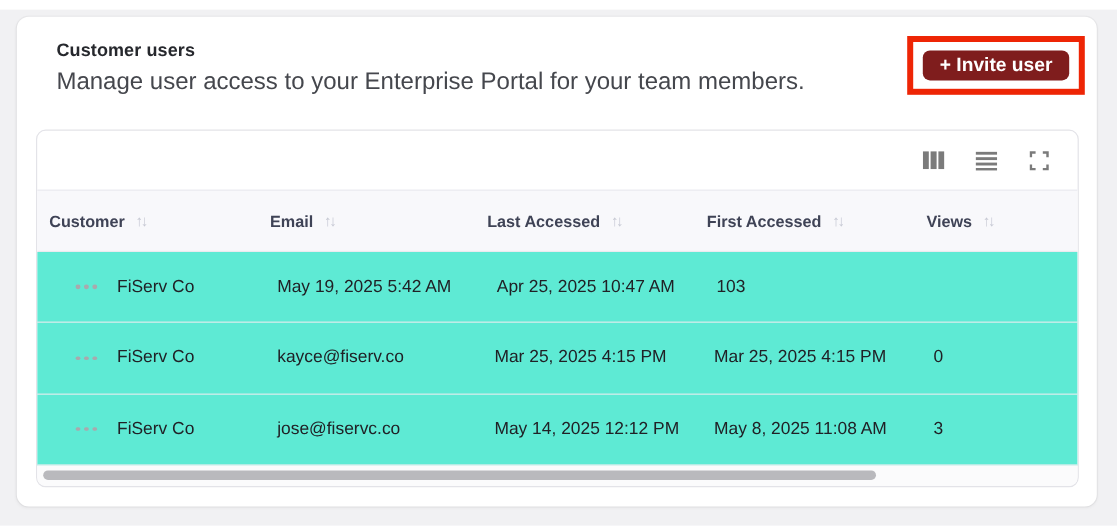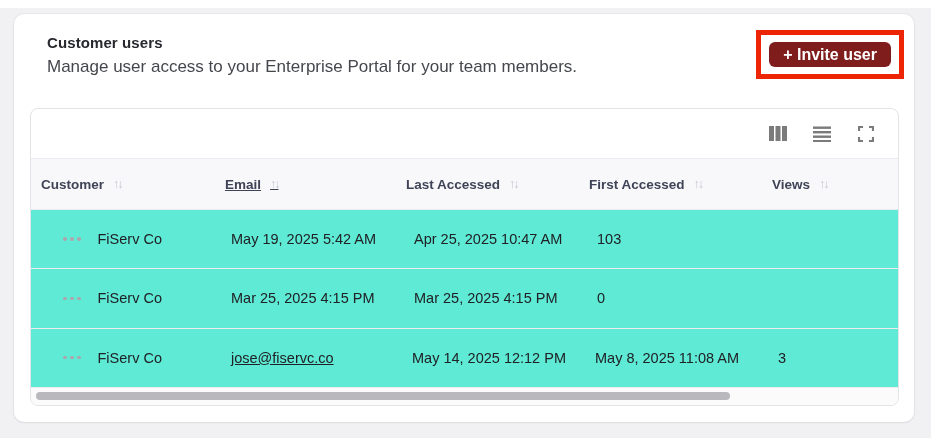--- a/index.html
+++ b/index.html
@@ -19,21 +19,21 @@
     background: #ffffff;
     border-radius: 10px;
     box-shadow: 0 0 0 1px rgba(0,0,0,0.035), 0 1px 3px rgba(0,0,0,0.05);
   }
 
   .card-header {
     display: flex; justify-content: space-between; align-items: flex-start;
     padding: 17px 10px 0 33px;
   }
   .card-title { margin: 3px 0 6px; font-size: 15px; font-weight: 700; color: #26282d; letter-spacing: 0.1px; }
-  .card-subtitle { margin: 0; font-size: 17px; color: #45474d; }
+  .card-subtitle { margin: 0; font-size: 20px; color: #45474d; }
 
   .annotation-box {
     border: 5px solid #ee2505;
     padding: 7px 8px;
     margin-top: -1px;
     background: #ffffff;
   }
   .invite-btn {
     display: block;
     background: #7f1d1d; color: #ffffff;
@@ -75,21 +75,21 @@
   }
   .th {
     display: flex; align-items: center; gap: 9px;
     padding-left: 10px;
     font-size: 13.5px; font-weight: 700; color: #3f4356;
     cursor: pointer;
   }
   .sort-glyph { color: #c7c9d4; font-size: 12.5px; font-weight: 400; letter-spacing: -2px; padding-right: 2px; }
 
   .c1 { width: 184px; }
-  .c2 { width: 181px; text-decoration: underline; }
+  .c2 { width: 181px; }
   .c3 { width: 183px; }
   .c4 { width: 183px; }
   .c5 { flex: 1; }
 
   .tr {
     height: 59.3px; flex: 0 0 59.3px;
     display: flex; align-items: center;
     border-bottom: 1px solid #ededf1;
     font-size: 14.5px; color: #202126;
     background: #5eead4;
@@ -202,20 +202,21 @@
 
     <div class="tr">
       <div class="td td-first c1">
         <button class="dots-btn">
             <i></i>
             <i></i>
             <i></i>
           </button>
         <span class="customer-name">FiServ Co</span>
       </div>
+      <div class="td c2">kayce@fiserv.co</div>
       <div class="td c3">Mar 25, 2025 4:15 PM</div>
       <div class="td c4">Mar 25, 2025 4:15 PM</div>
       <div class="td c5">0</div>
     </div>
 
     <div class="tr">
       <div class="td td-first c1">
         <button class="dots-btn">
             <i></i>
             <i></i>

